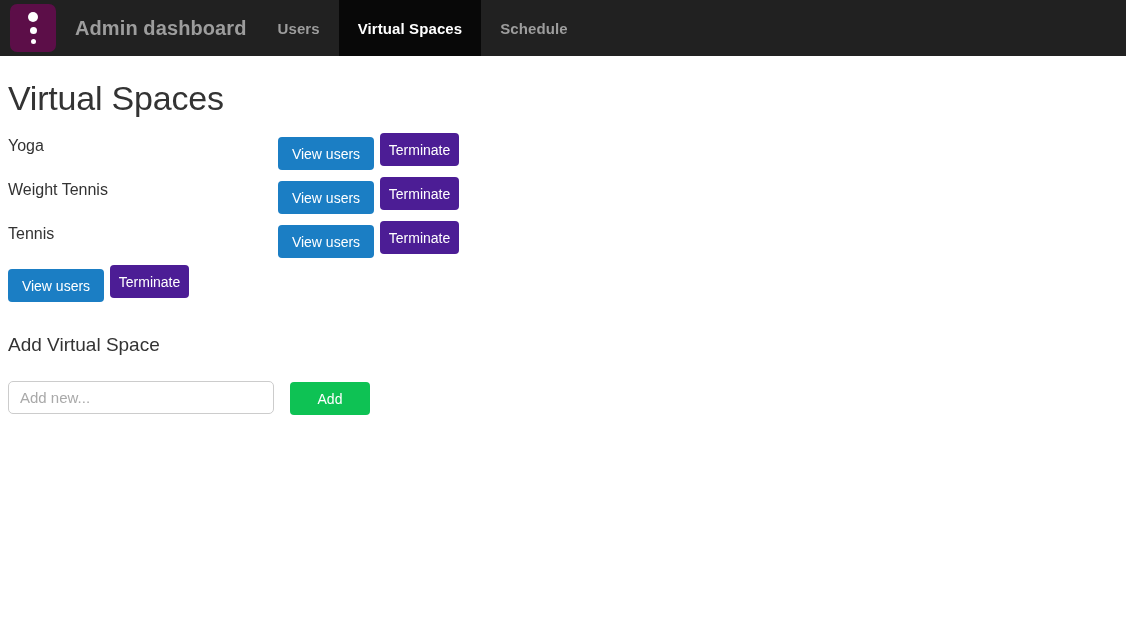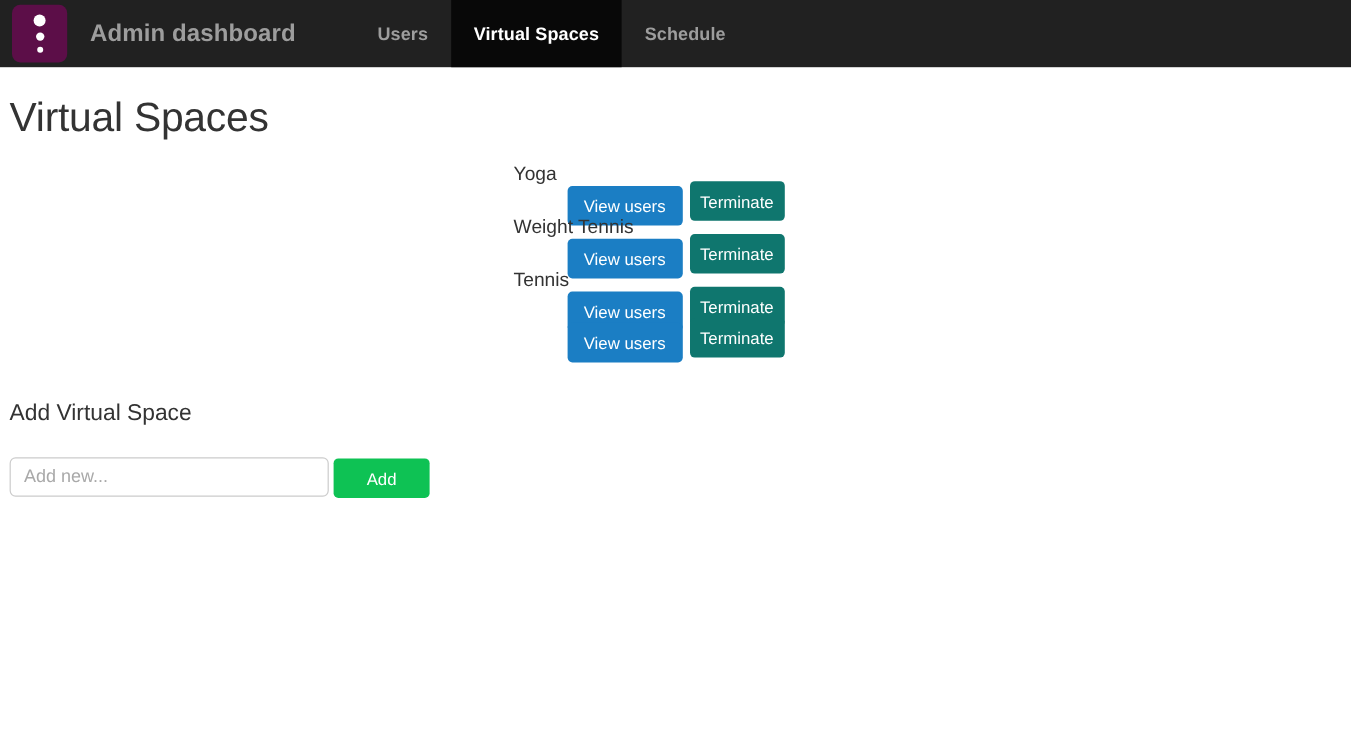--- a/index.html
+++ b/index.html
@@ -14,21 +14,20 @@
   }
 
   
   .navbar {
     position: relative;
     width: 100%;
     height: 56px;
     background: #212121;
     display: flex;
     align-items: stretch;
-    gap: 37px;
   }
   .brand-block {
     display: flex;
     align-items: center;
     padding-left: 10px;
   }
   .logo {
     width: 46px;
     height: 48px;
     background: #5c0e48;
@@ -84,23 +83,22 @@
     margin: 0;
     padding-top: 23px;
     letter-spacing: -0.2px;
   }
 
   .space-list { margin-top: 19px; }
 
   .space-row {
     height: 44px;
     display: flex;
-    align-items: center;
-    position: relative;
-    flex-direction: column;
+    align-items: flex-start;
+    position: relative;
   }
   .space-name {
     font-size: 16px;
     color: #333333;
     width: 270px;
     flex: none;
   }
   .row-actions { display: flex; align-items: flex-start; }
 
   .btn {
@@ -117,21 +115,21 @@
     justify-content: center;
     white-space: nowrap;
   }
   .btn-view {
     background: #1b7ec4;
     width: 96px;
     height: 33px;
     margin-right: 6px;
   }
   .btn-terminate {
-    background: #0f766e;
+    background: #4c1d95;
     width: 79px;
     height: 33px;
     position: relative;
     top: -4px;
   }
 
   
   .add-section { margin-top: 21px; }
   .add-title {
     font-size: 19px;
@@ -150,21 +148,21 @@
     font-size: 15px;
     color: #333333;
     background: #ffffff;
     outline: none;
   }
   .add-input::placeholder { color: #a9a9a9; }
   .btn-add {
     background: #0ec254;
     width: 80px;
     height: 33px;
-    margin-left: 4px;
+    margin-left: 16px;
     position: relative;
     top: 1px;
   }
 </style>
 </head>
 <body>
 
 <div class="navbar">
 
   <div class="brand-block">

